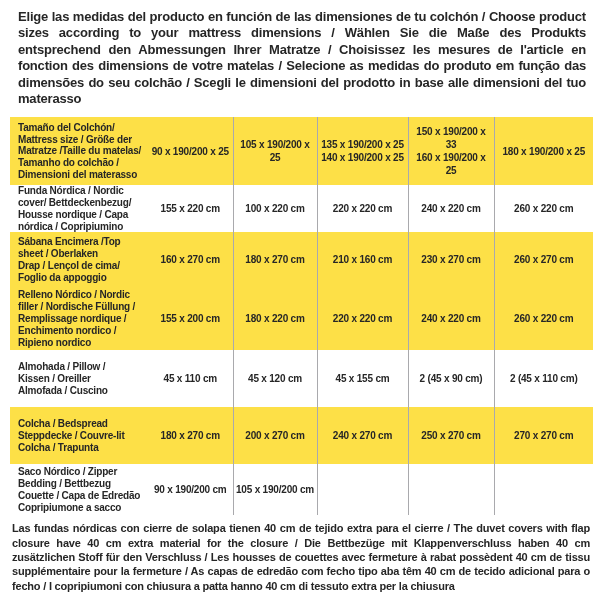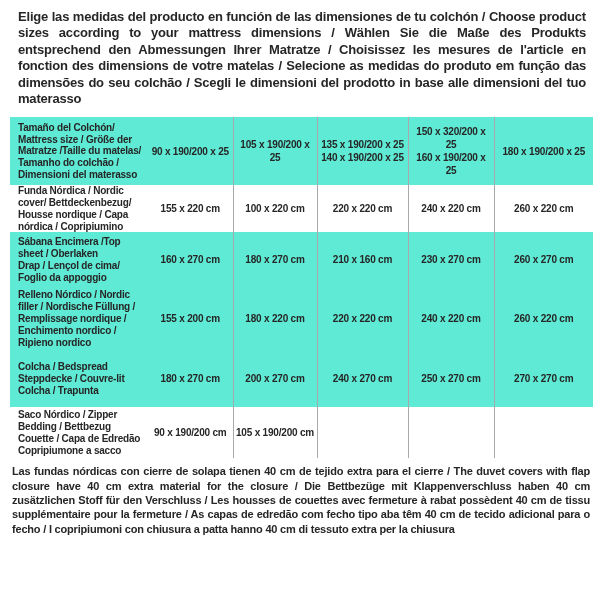--- a/index.html
+++ b/index.html
@@ -40,21 +40,21 @@
     line-height: 1.18;
     white-space: pre-line;
   }
   td.size-cell {
     text-align: center;
     font-size: 10px;
     line-height: 1.3;
     white-space: pre-line;
     padding: 0 2px;
   }
-  tr.shade td { background: #5eead4; }
+  tr.shade td { background: #fde047; }
   td.vline { border-left: 1px solid #a9a9ad; }
 
   .footnote {
     margin: 6px 10px 0 12px;
     font-size: 11px;
     font-weight: 700;
     line-height: 1.3;
     text-align: justify;
     letter-spacing: -0.2px;
   }
@@ -79,21 +79,21 @@
         <tr class="shade" style="height: 68px;">
           <td class="label-cell">Tamaño del Colchón/
 Mattress size / Größe der
 Matratze /Taille du matelas/
 Tamanho do colchão /
 Dimensioni del materasso</td>
           <td class="size-cell">90 x 190/200 x 25</td>
           <td class="size-cell vline">105 x 190/200 x 25</td>
           <td class="size-cell vline">135 x 190/200 x 25
 140 x 190/200 x 25</td>
-          <td class="size-cell vline">150 x 320/200 x 25
+          <td class="size-cell vline">150 x 190/200 x 33
 160 x 190/200 x 25</td>
           <td class="size-cell vline">180 x 190/200 x 25</td>
         </tr>
         <tr style="height: 42px;">
           <td class="label-cell">Funda Nórdica /  Nordic
 cover/ Bettdeckenbezug/
 Housse nordique / Capa
 nórdica / Copripiumino</td>
           <td class="size-cell">155 x 220 cm</td>
           <td class="size-cell vline">100 x 220 cm</td>
@@ -117,20 +117,30 @@
 filler / Nordische Füllung /
 Remplissage nordique /
 Enchimento nordico /
 Ripieno nordico</td>
           <td class="size-cell">155 x 200 cm</td>
           <td class="size-cell vline">180 x 220 cm</td>
           <td class="size-cell vline">220 x 220 cm</td>
           <td class="size-cell vline">240 x 220 cm</td>
           <td class="size-cell vline">260 x 220 cm</td>
         </tr>
+        <tr style="height: 57px;">
+          <td class="label-cell">Almohada  / Pillow /
+Kissen / Oreiller
+Almofada / Cuscino</td>
+          <td class="size-cell">45 x 110 cm</td>
+          <td class="size-cell vline">45 x 120 cm</td>
+          <td class="size-cell vline">45 x 155 cm</td>
+          <td class="size-cell vline">2 (45 x 90 cm)</td>
+          <td class="size-cell vline">2 (45 x 110 cm)</td>
+        </tr>
         <tr class="shade" style="height: 57px; padding-left: 40px;">
           <td class="label-cell">Colcha / Bedspread
 Steppdecke / Couvre-lit
 Colcha / Trapunta</td>
           <td class="size-cell">180 x 270 cm</td>
           <td class="size-cell vline">200 x 270 cm</td>
           <td class="size-cell vline">240 x 270 cm</td>
           <td class="size-cell vline">250 x 270 cm</td>
           <td class="size-cell vline">270 x 270 cm</td>
         </tr>

